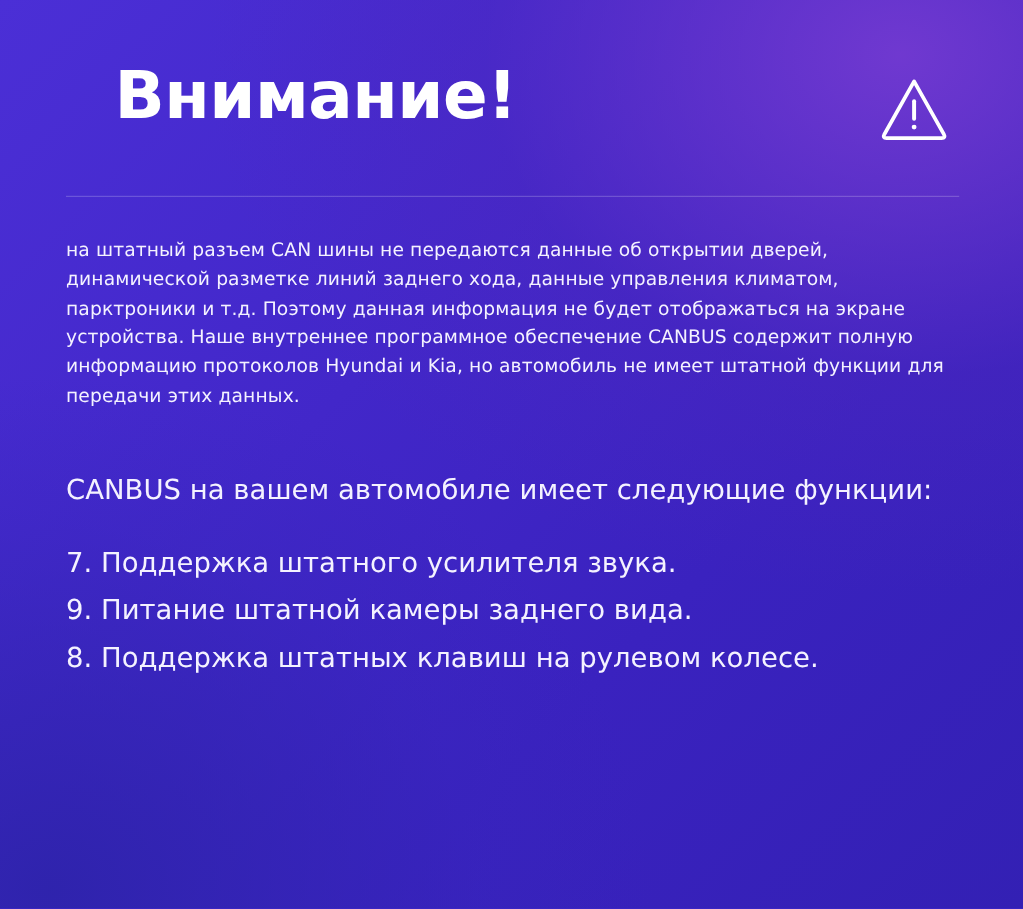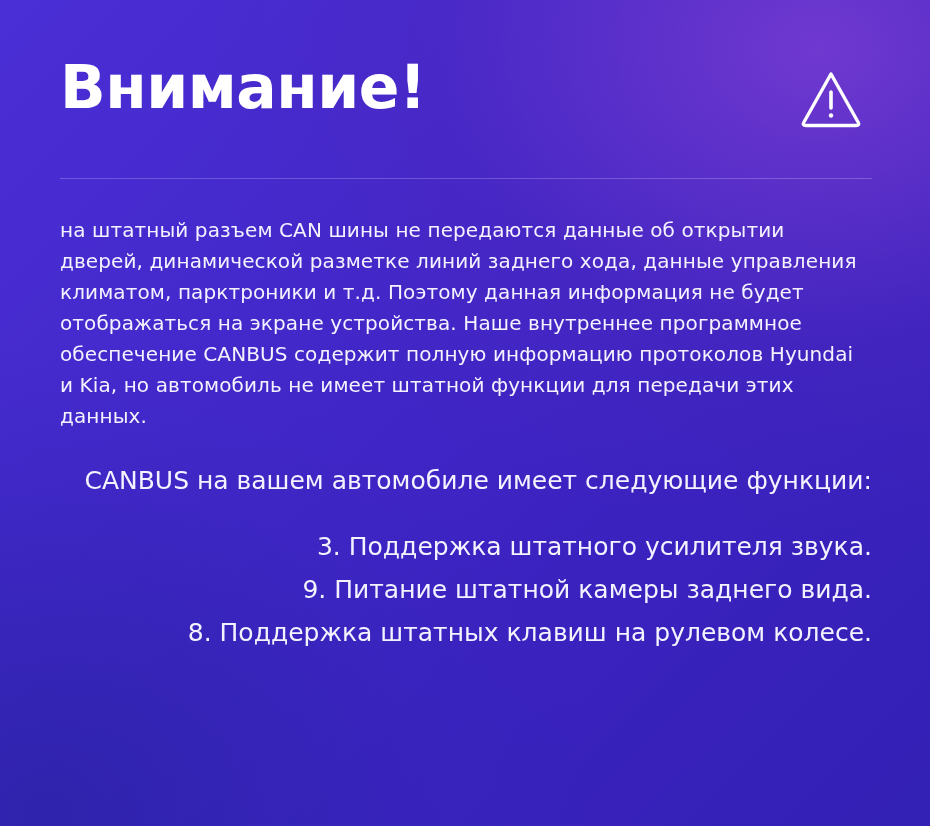--- a/index.html
+++ b/index.html
@@ -24,20 +24,21 @@
       radial-gradient(ellipse 700px 600px at 5% 98%, rgba(45, 35, 170, 0.9) 0%, rgba(52, 38, 185, 0.3) 55%, rgba(60, 40, 190, 0) 78%),
       linear-gradient(135deg, #4b2fd6 0%, #4227c9 38%, #3a22bf 66%, #3320b4 100%);
     padding: 56px 58px 40px 60px;
     color: #ffffff;
   }
 
   .header-row {
     display: flex;
     align-items: flex-start;
     justify-content: space-between;
+    margin-left: 44px;
   }
 
   .title {
     font-size: 60px;
     line-height: 1.05;
     font-weight: 700;
     letter-spacing: -0.5px;
     margin: 0;
     color: #ffffff;
   }
@@ -49,30 +50,29 @@
   }
 
   .divider {
     margin-top: 46px;
     height: 1px;
     background: rgba(255, 255, 255, 0.22);
   }
 
   .body-text {
     margin-top: 36px;
-    font-size: 20px;
+    font-size: 17px;
     line-height: 1.55;
     font-weight: 500;
     color: #f4f2ff;
     letter-spacing: 0.1px;
   }
 
   .functions-block {
-    margin-top: 30px;
-    text-align: right;
+    margin-top: 54px;
   }
 
   .functions-intro {
     font-size: 25px;
     line-height: 1.5;
     font-weight: 500;
     color: #f4f2ff;
   }
 
   .functions-list {
@@ -105,19 +105,19 @@
     </span>
   </div>
 
   <div class="divider"></div>
 
   <p class="body-text">на штатный разъем CAN шины не передаются данные об открытии дверей, динамической разметке линий заднего хода, данные управления климатом, парктроники и т.д. Поэтому данная информация не будет отображаться на экране устройства. Наше внутреннее программное обеспечение CANBUS содержит полную информацию протоколов Hyundai и Kia, но автомобиль не имеет штатной функции для передачи этих данных.</p>
 
   <div class="functions-block">
     <p class="functions-intro">CANBUS на вашем автомобиле имеет следующие функции:</p>
     <ul class="functions-list">
-      <li>3. Поддержка штатного усилителя звука.</li>
+      <li>7. Поддержка штатного усилителя звука.</li>
       <li>9. Питание штатной камеры заднего вида.</li>
       <li>8. Поддержка штатных клавиш на рулевом колесе.</li>
     </ul>
   </div>
 
 </div>
 
 </body></html>

